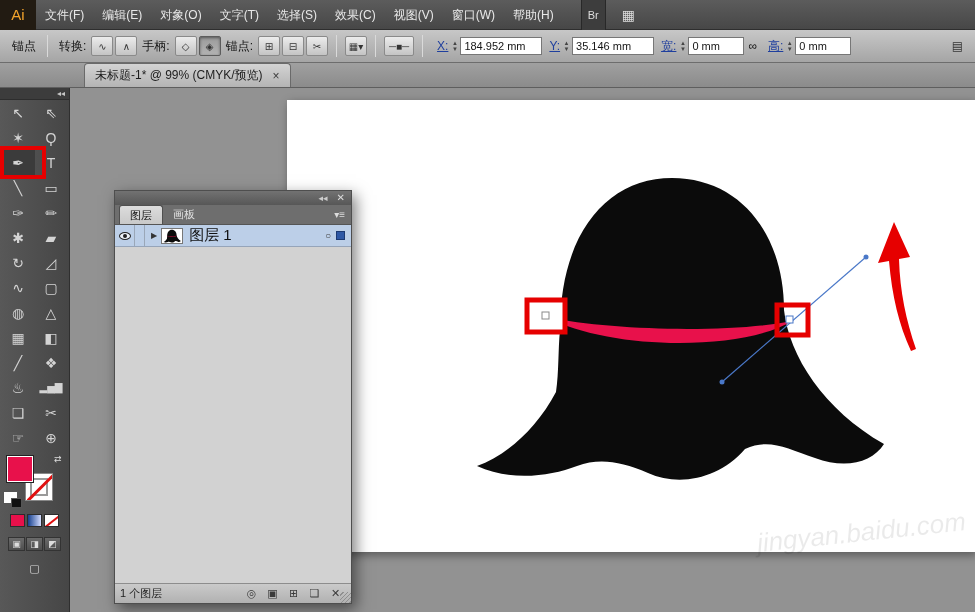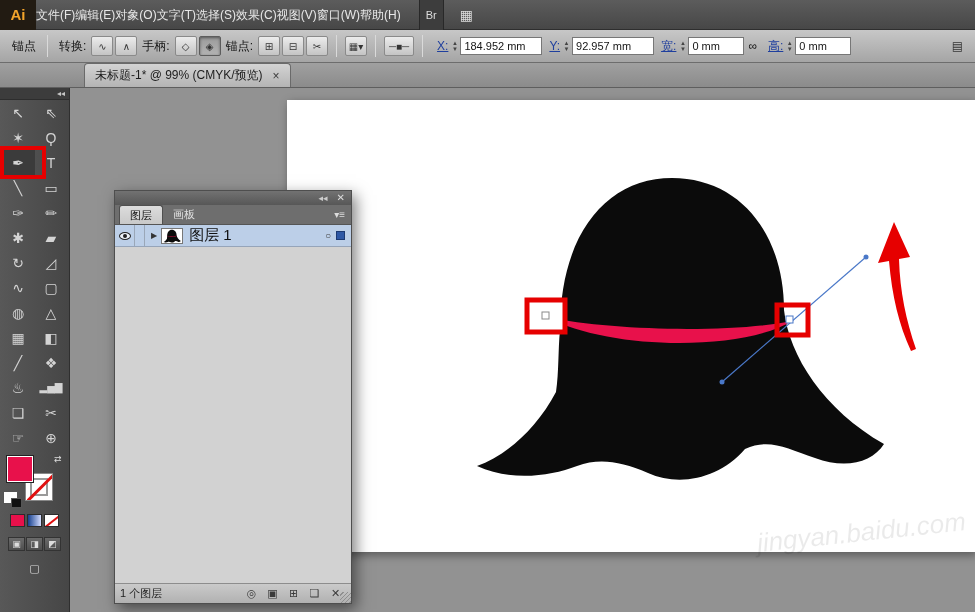--- a/index.html
+++ b/index.html
@@ -1,22 +1,22 @@
 <!DOCTYPE html>
 <html><head>
 <meta charset="utf-8">
 <style>
   *{box-sizing:border-box;margin:0;padding:0;}
   html,body{width:975px;height:612px;overflow:hidden;}
   body{position:relative;font-family:"Liberation Sans","DejaVu Sans",sans-serif;background:#929292;}
 
   
   .menu-bar{position:absolute;left:0;top:0;width:100%;height:30px;background:linear-gradient(#5c5c5c,#474747);border-bottom:1px solid #2e2e2e;display:flex;align-items:center;z-index:10;}
-  .logo{width:36px;height:30px;background:#221b12;color:#f2a32b;font-weight:bold;font-size:15px;display:flex;align-items:center;justify-content:center;}
-  .menu-item{color:#e8e8e8;font-size:12px;padding:0 0;line-height:30px;cursor:default;white-space:nowrap;}
+  .logo{width:36px;height:30px;background:#221b12;color:#f2a32b;font-weight:normal;font-size:15px;display:flex;align-items:center;justify-content:center;}
+  .menu-item{color:#e8e8e8;font-size:12px;padding:0 9px;line-height:30px;cursor:default;white-space:nowrap;}
   .br-btn{margin-left:18px;background:#3d3d3d;border:1px solid #282828;border-radius:3px;color:#ddd;font-size:11px;padding:20px 6px;}
   .ws-icon{margin-left:16px;color:#ddd;font-size:14px;}
 
   
   .control-bar{position:absolute;top:30px;left:0;width:100%;height:33px;background:linear-gradient(#c7c7c7,#a5a5a5);border-bottom:1px solid #6d6d6d;display:flex;align-items:center;font-size:12px;color:#141414;z-index:10;padding:12px 8px;}
   .cb-label{margin:0 4px;white-space:nowrap;}
   .cb-btn{width:22px;height:20px;background:linear-gradient(#ececec,#c4c4c4);border:1px solid #8a8a8a;border-radius:2px;margin:0 1px;display:flex;align-items:center;justify-content:center;font-size:10px;color:#333;}
   .cb-btn.sel{background:linear-gradient(#9b9b9b,#b3b3b3);border-color:#5c5c5c;box-shadow:inset 0 1px 3px rgba(0,0,0,.45);}
   .cb-sep{width:1px;height:22px;background:#8b8b8b;border-right:1px solid #dadada;margin:0 7px;}
   .cb-xy{color:#1f3f9e;text-decoration:underline;margin:0 2px 0 7px;white-space:nowrap;}
@@ -144,21 +144,21 @@
   <span class="stepper">
       <span>▲</span>
       <span>▼</span>
     </span>
   <div class="num-input">184.952 mm</div>
   <span class="cb-xy">Y:</span>
   <span class="stepper">
       <span>▲</span>
       <span>▼</span>
     </span>
-  <div class="num-input">92.957 mm</div>
+  <div class="num-input">35.146 mm</div>
   <span class="cb-xy">宽:</span>
   <span class="stepper">
       <span>▲</span>
       <span>▼</span>
     </span>
   <div class="num-input small">0 mm</div>
   <span class="cb-label">∞</span>
   <span class="cb-xy">高:</span>
   <span class="stepper">
       <span>▲</span>

